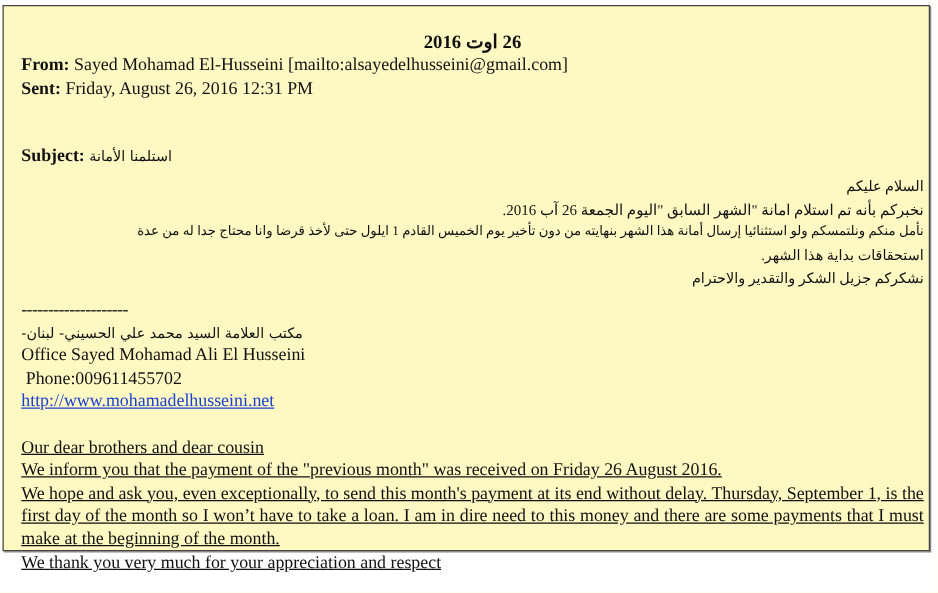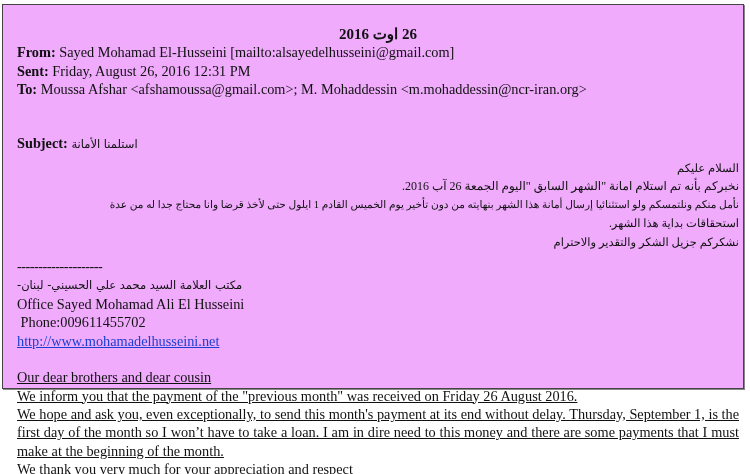--- a/index.html
+++ b/index.html
@@ -1,20 +1,20 @@
 <!DOCTYPE html>
 <html><head>
 <meta charset="utf-8">
 <style>
   html, body { margin: 0; padding: 0; background: #ffffff; }
   body { width: 750px; height: 474px; position: relative; overflow: hidden; }
   .frame {
-    position: absolute; left: 2px; top: 4px; width: 742px; height: 385px;
+    position: absolute; left: 2px; top: 4px; width: 742px; height: 437px;
     border: 1.5px solid #444; box-shadow: 1px 1px 0 #888;
-    background: #f0abfc; box-sizing: border-box;
+    background: #fef9c3; box-sizing: border-box;
   }
   .doc {
     position: absolute; left: 14px; top: 14px; width: 722px;
     font-family: "Liberation Serif", serif; font-size: 14.3px; color: #111;
     line-height: 18.4px;
   }
   .date-title {
     text-align: center; font-weight: bold; font-size: 15px; margin-top: 6px;
     direction: rtl;
   }
@@ -37,23 +37,20 @@
   <div class="doc">
     <div class="date-title">26 اوت 2016</div>
 
     <div class="hdr-row">
       <span class="hdr-label">From:</span><span> Sayed Mohamad El-Husseini [mailto:alsayedelhusseini@gmail.com]</span>
     </div>
     <div class="hdr-row">
       <span class="hdr-label">Sent:</span><span> Friday, August 26, 2016 12:31 PM</span>
     </div>
     <div class="hdr-row">
-      <span class="hdr-label">To:</span><span> Moussa Afshar &lt;afshamoussa@gmail.com&gt;; M. Mohaddessin &lt;m.mohaddessin@ncr-iran.org&gt;</span>
-    </div>
-    <div class="hdr-row">
       <span class="hdr-label">Subject:</span>
       <span class="ar-left" style="display:inline-block;margin-top:36px;">استلمنا الأمانة</span>
     </div>
 
     <div class="ar-block">
       <div class="ar">السلام عليكم</div>
       <div class="ar" style="font-size:12px;">نخبركم بأنه تم استلام امانة "الشهر السابق "اليوم الجمعة 26 آب 2016.</div>
       <div class="ar" style="font-size:10.6px;">نأمل منكم ونلتمسكم ولو استثنائيا إرسال أمانة هذا الشهر بنهايته من دون تأخير يوم الخميس القادم 1 ايلول حتى لأخذ قرضا وانا محتاج جدا له من عدة</div>
       <div class="ar">استحقاقات بداية هذا الشهر.</div>
       <div class="ar">نشكركم جزيل الشكر والتقدير والاحترام</div>

